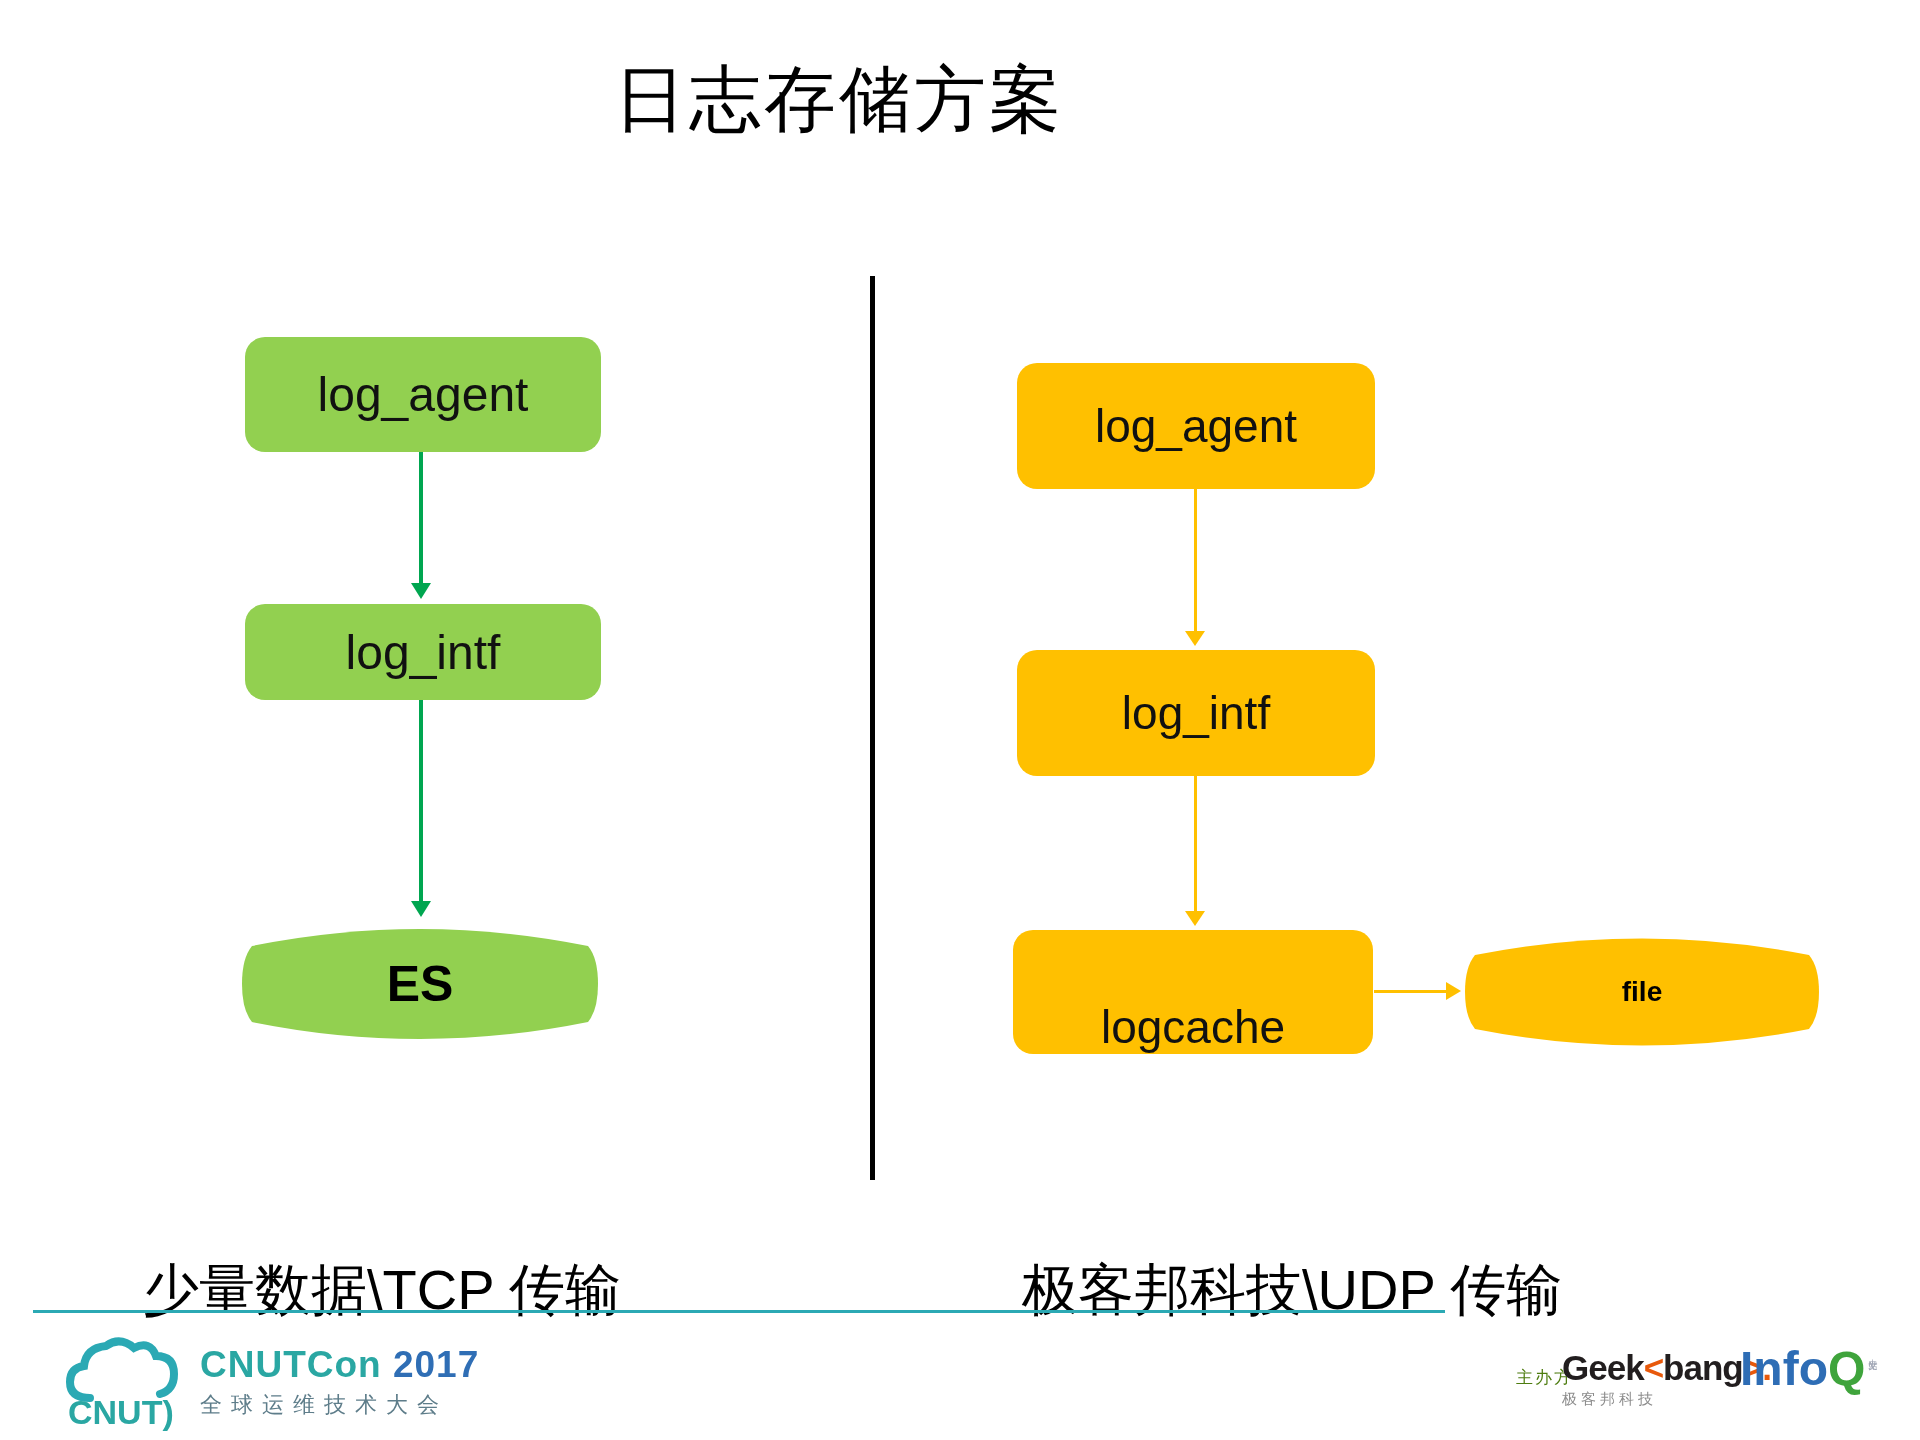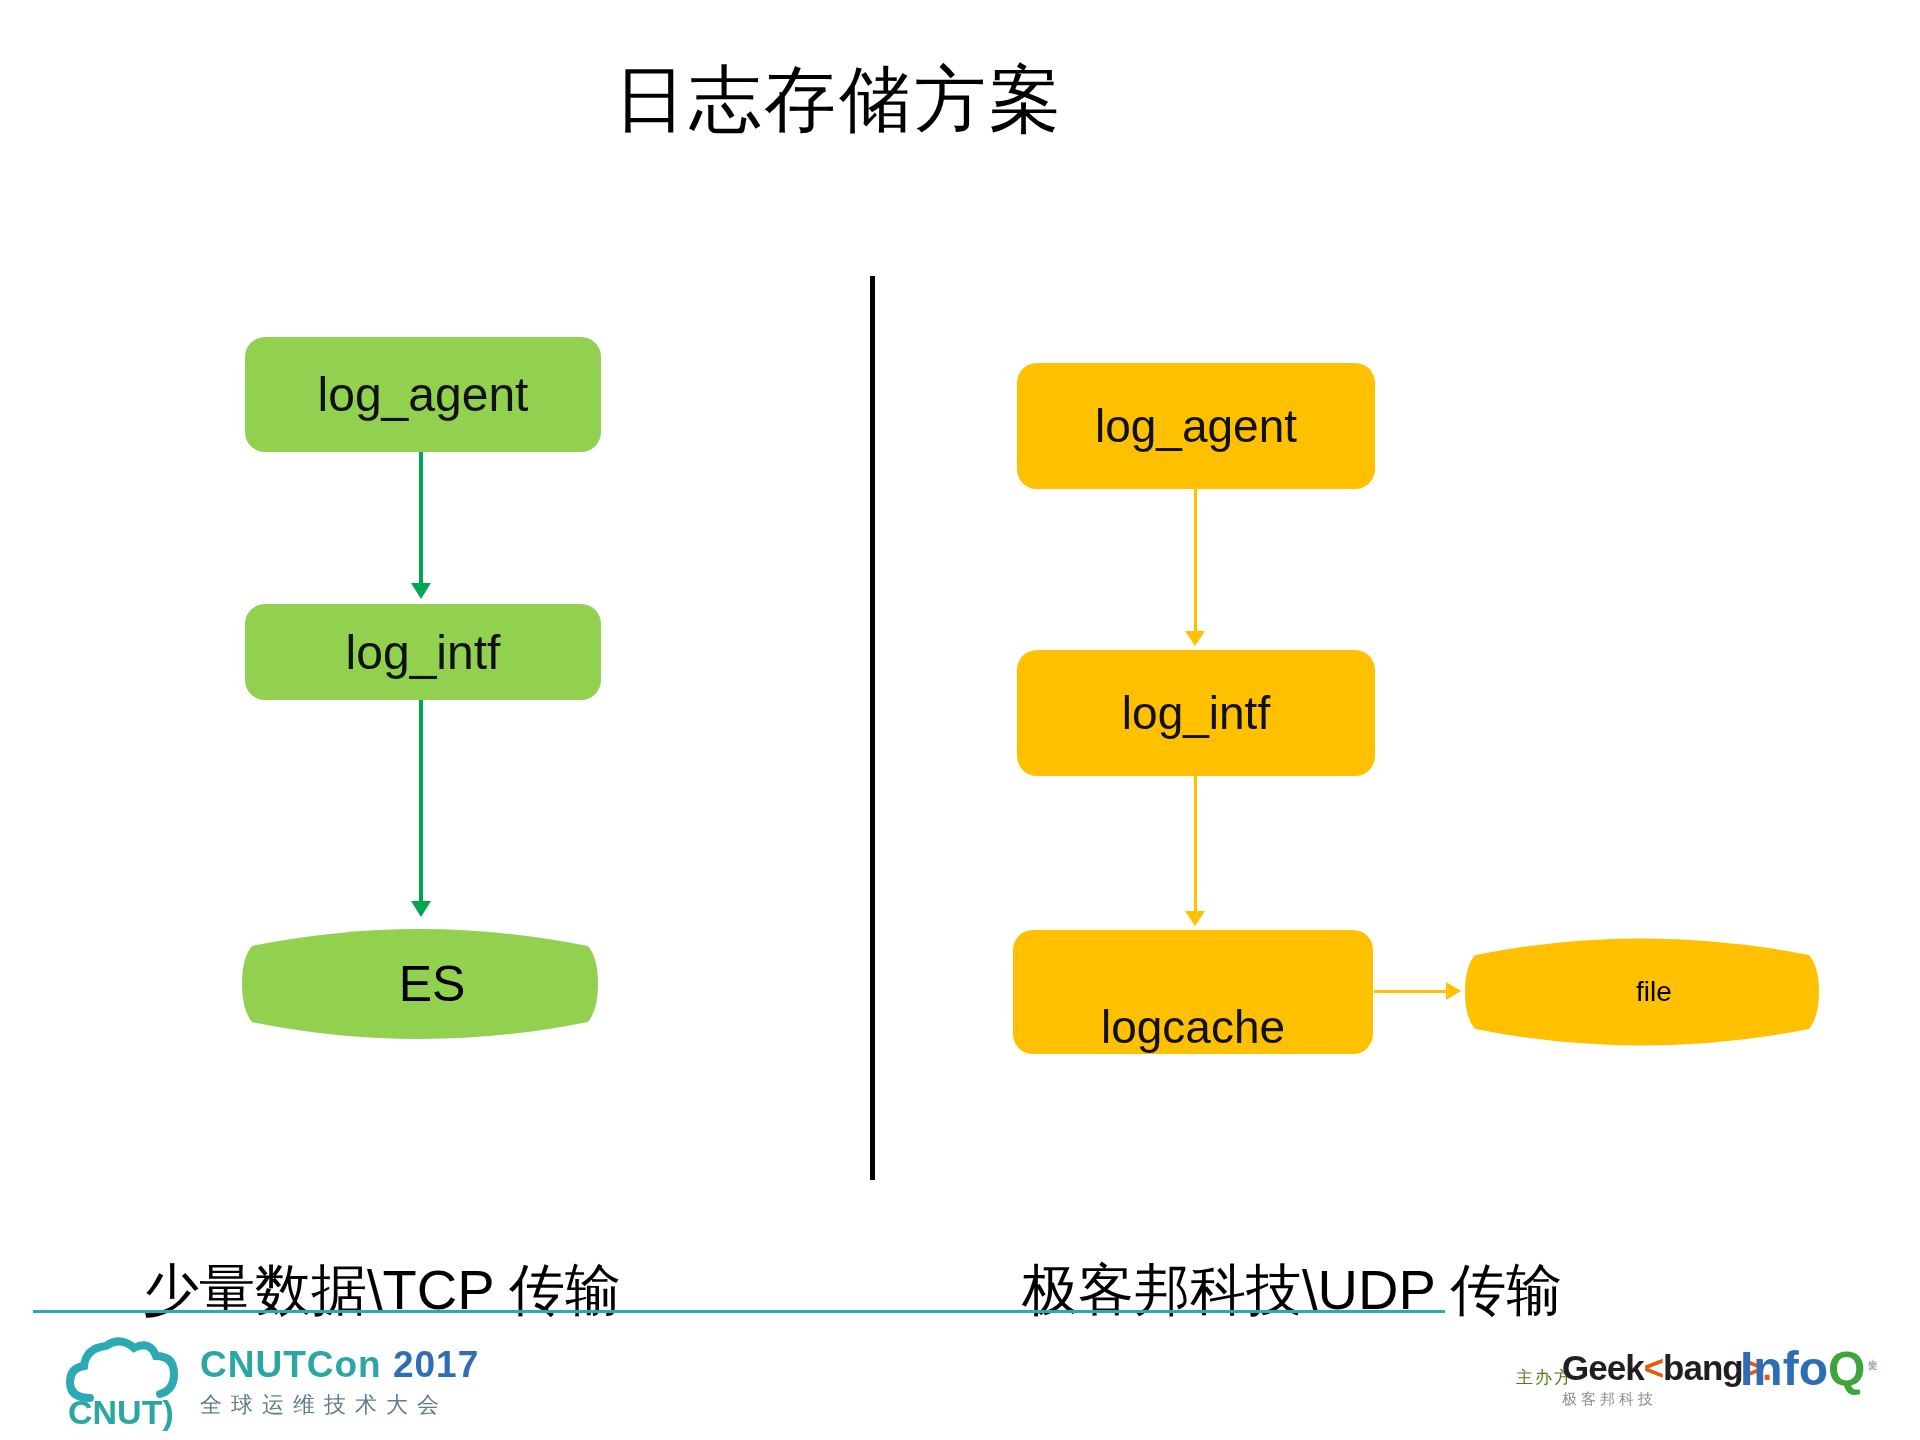--- a/index.html
+++ b/index.html
@@ -22,22 +22,22 @@
   .green{background:#92D050;}
   .orange{background:#FFC000;}
   #l-agent{left:245px;top:337px;width:356px;height:115px;font-size:48px;}
   #l-intf {left:245px;top:604px;width:356px;height:96px;font-size:48px;}
   #r-agent{left:1017px;top:363px;width:358px;height:126px;font-size:46px;}
   #r-intf {left:1017px;top:650px;width:358px;height:126px;font-size:46px;}
   #r-cache{left:1013px;top:930px;width:360px;height:124px;font-size:46px;align-items:flex-end;}
   
   .barrel{position:absolute;}
   .barrel svg{position:absolute;left:0;top:0;width:100%;height:100%;}
-  .barrel .lbl{position:absolute;left:12px;top:0;width:100%;height:100%;
-    display:flex;align-items:center;justify-content:center;}
+  .barrel .lbl{position:absolute;left:0;top:0;width:100%;height:100%;
+    display:flex;align-items:center;justify-content:center;font-weight:bold;}
   #es-barrel{left:242px;top:920px;width:356px;height:128px;font-size:50px;}
   #file-barrel{left:1465px;top:930px;width:354px;height:124px;font-size:28px;}
   
   .aline-v{position:absolute;}
   .aline-v.g{width:4px;background:#00A650;}
   .aline-v.o{width:3px;background:#FFC000;}
   .aline-h{position:absolute;height:3px;background:#FFC000;}
   .head-down{position:absolute;width:0;height:0;
     border-left:10px solid transparent;border-right:10px solid transparent;}
   .head-down.g{border-top:16px solid #00A650;}

